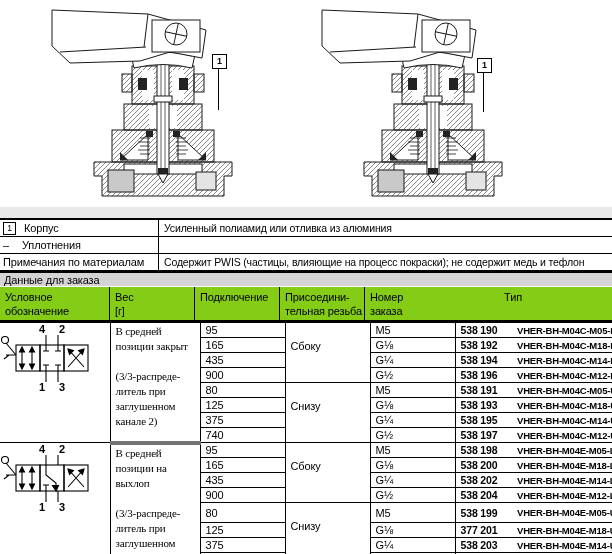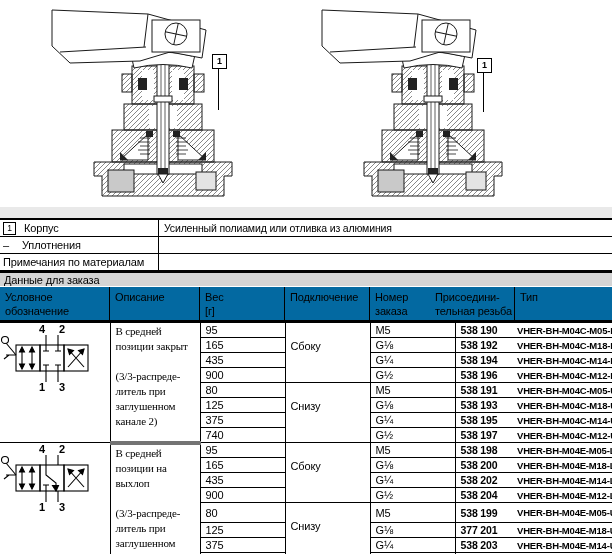--- a/index.html
+++ b/index.html
@@ -17,26 +17,26 @@
   .mrow{display:flex;height:16px;border-bottom:1px solid #000;align-items:center;}
   .mcol1{width:159px;border-right:1px solid #000;height:100%;display:flex;align-items:center;padding-left:3px;box-sizing:border-box;}
   .mcol2{flex:1;padding-left:5px;font-size:10.5px;white-space:nowrap;overflow:hidden;}
   .mmark-box{display:inline-block;width:11px;height:11px;border:1px solid #000;font-size:8.5px;
              line-height:11px;text-align:center;margin-right:8px;}
   .mmark{display:inline-block;width:13px;margin-right:6px;}
   
   .order{position:absolute;left:0;top:271px;width:612px;}
   .band{height:15px;background:#d4d4d4;border-top:2px solid #000;font-weight:normal;
         font-size:11px;line-height:15px;padding-left:4px;box-sizing:border-box;}
-  .ohead{display:flex;background:#0369a1;margin-top:1px;border-bottom:3px solid #000;}
+  .ohead{display:flex;background:#84cc16;margin-top:1px;border-bottom:3px solid #000;}
   .ohead .hc{font-size:11px;line-height:14px;padding:3px 0 2px 5px;white-space:pre-line;
              box-sizing:border-box;min-height:32px;}
   .hc.b{border-right:1px solid #000;}
   .w-sym{width:110px;} .w-desc{width:90px;} .w-wt{width:85px;} .w-conn{width:85px;}
-  .w-thr{width:85px;} .w-no{width:60px;} .w-ty{width:97px;}
+  .w-thr{width:85px;} .w-no{width:60px;} .w-ty{width:97px;text-align:right;}
   table.otable{border-collapse:collapse;table-layout:fixed;width:612px;}
   .otable td{font-size:11px;height:14px;padding:0 0 0 5px;vertical-align:middle;
              overflow:hidden;white-space:nowrap;}
   td.c-sym{border-right:1px solid #000;border-bottom:1px solid #000;vertical-align:top;padding:2px 0 0 0;}
   td.c-desc{border-right:1px solid #000;border-bottom:4px solid #737373;vertical-align:top;
             white-space:pre-line;line-height:15px;padding:1px 0 0 5px;font-family:Liberation Serif, serif;}
   td.c-w{border-right:1px solid #000;border-bottom:1px solid #000;}
   td.c-conn{border-right:1px solid #000;border-bottom:1px solid #000;vertical-align:top;padding-top:17px;}
   td.c-th{border-right:1px solid #000;border-bottom:1px solid #000;margin-left:32px;}
   td.c-no{border-bottom:1px solid #000;font-weight:bold;font-size:10.5px;margin-top:16px;}
@@ -128,37 +128,37 @@
     <div class="mrow">
       <div class="mcol1">
         <span class="mmark">–</span>
         <span>Уплотнения</span>
       </div>
     </div>
     <div class="mrow">
       <div class="mcol1">
         <span>Примечания по материалам</span>
       </div>
+      <div class="mcol2">Содержит PWIS (частицы, влияющие на процесс покраски); не содержит медь и тефлон</div>
     </div>
   </div>
 
   <div class="order">
     <div class="band">Данные для заказа</div>
 
     <div class="ohead">
       <div class="hc b w-sym">Условное
 обозначение</div>
-      <div class="hc b w-desc">Описание</div>
       <div class="hc b w-wt">Вес
 [г]</div>
       <div class="hc b w-conn">Подключение</div>
+      <div class="hc b w-thr">Присоедини-
+тельная резьба</div>
       <div class="hc w-no">Номер
 заказа</div>
-      <div class="hc b w-thr">Присоедини-
-тельная резьба</div>
       <div class="hc w-ty">Тип</div>
     </div>
 
     <table class="otable">
       <colgroup>
         <col style="width:110px">
           <col style="width:90px">
           <col style="width:85px">
         <col style="width:85px">
           <col style="width:85px">

